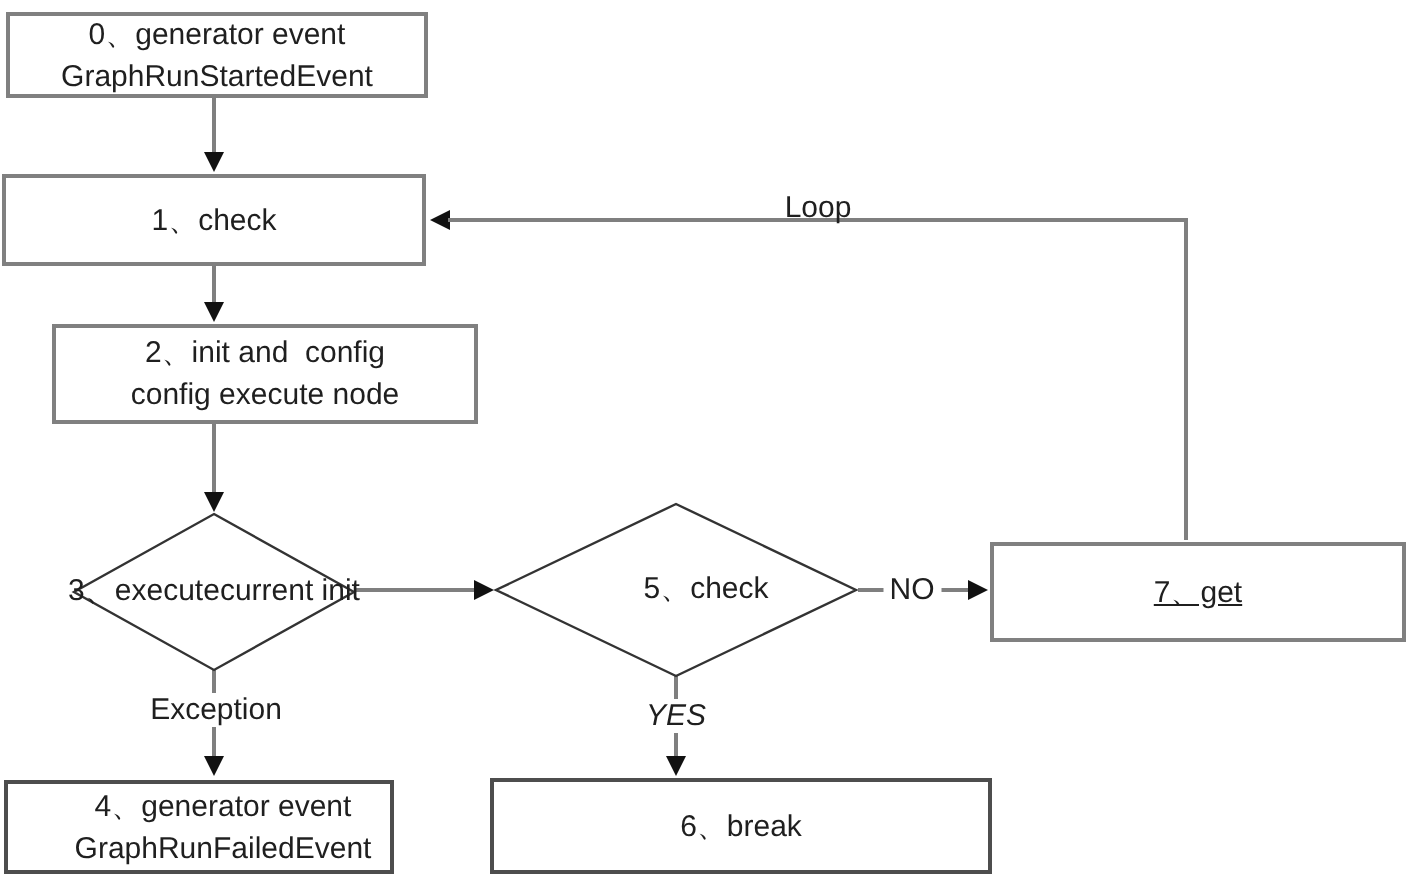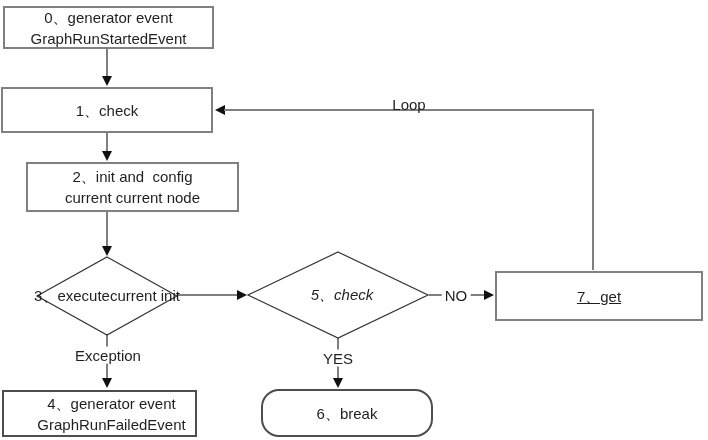--- a/index.html
+++ b/index.html
@@ -97,43 +97,43 @@
     <span class="node-line">0、generator event</span>
     <span class="node-line">GraphRunStartedEvent</span>
   </div>
 
   <div class="box" style="left:1px; top:87px; width:212px; height:46px;">
     <span class="node-line">1、check</span>
   </div>
 
   <div class="box" style="left:2px; top:162px; width:213px; height:50px;margin-left:24px;">
     <span class="node-line">2、init and  config</span>
-    <span class="node-line">current current node</span>
+    <span class="node-line">config execute node</span>
   </div>
 
   <div class="box dark" style="left:2px; top:390px; width:195px; height:47px;padding-left:24px;">
     <span class="node-line">4、generator event</span>
     <span class="node-line">GraphRunFailedEvent</span>
   </div>
 
-  <div class="box dark" style="left:261px; top:389px; width:172px; height:48px;border-radius:18px;">
+  <div class="box dark" style="left:245px; top:389px; width:251px; height:48px;">
     <span class="node-line">6、break</span>
   </div>
 
   <div class="box" style="left:495px; top:271px; width:208px; height:50px;text-decoration:underline;">
     <span class="node-line">7、get</span>
   </div>
 
   <div class="diamond-label" style="left:37px; top:257px; width:140px; height:78px;">
     <span class="node-line">3、execute</span>
     <span class="node-line">current init</span>
   </div>
 
-  <div class="diamond-label" style="left:252px; top:252px; width:180px; height:86px;font-style:italic;">
+  <div class="diamond-label" style="left:263px; top:252px; width:180px; height:86px;">
     <span class="node-line">5、check</span>
   </div>
 
   <div class="edge-label" style="left:409px; top:104px;">Loop</div>
   <div class="edge-label masked" style="left:456px; top:295px;">NO</div>
-  <div class="edge-label masked" style="left:338px; top:358px;">YES</div>
+  <div class="edge-label masked" style="left:338px; top:358px;font-style:italic;">YES</div>
   <div class="edge-label masked" style="left:108px; top:355px;">Exception</div>
 
 </div>
 
 </body></html>

